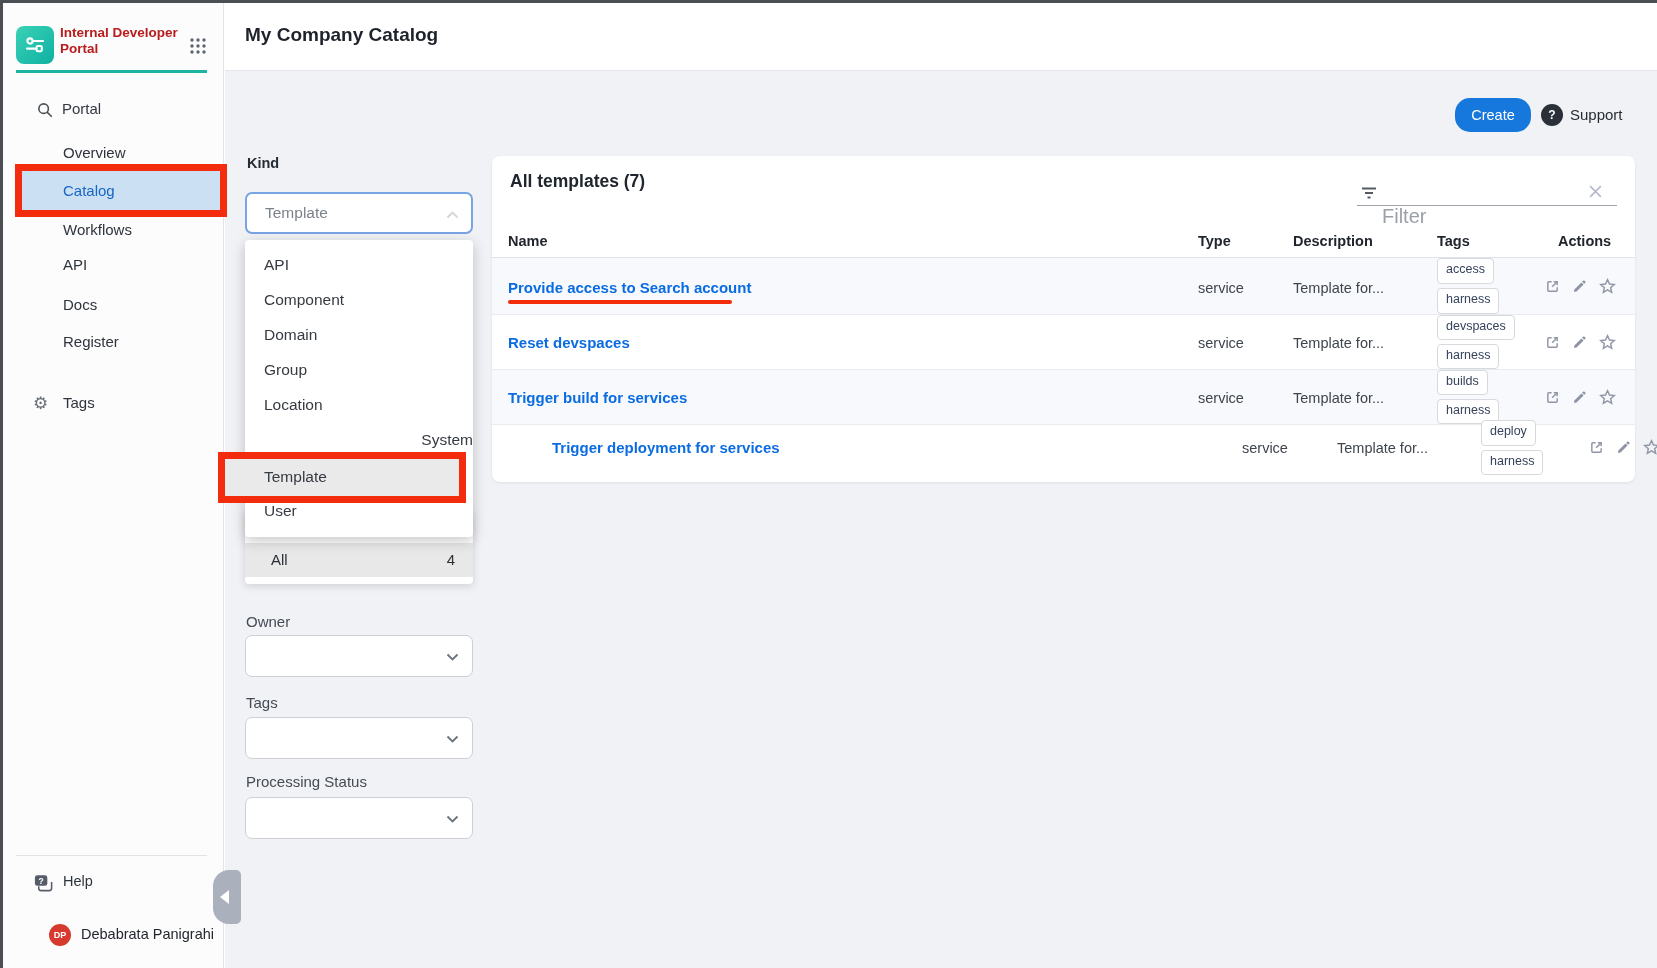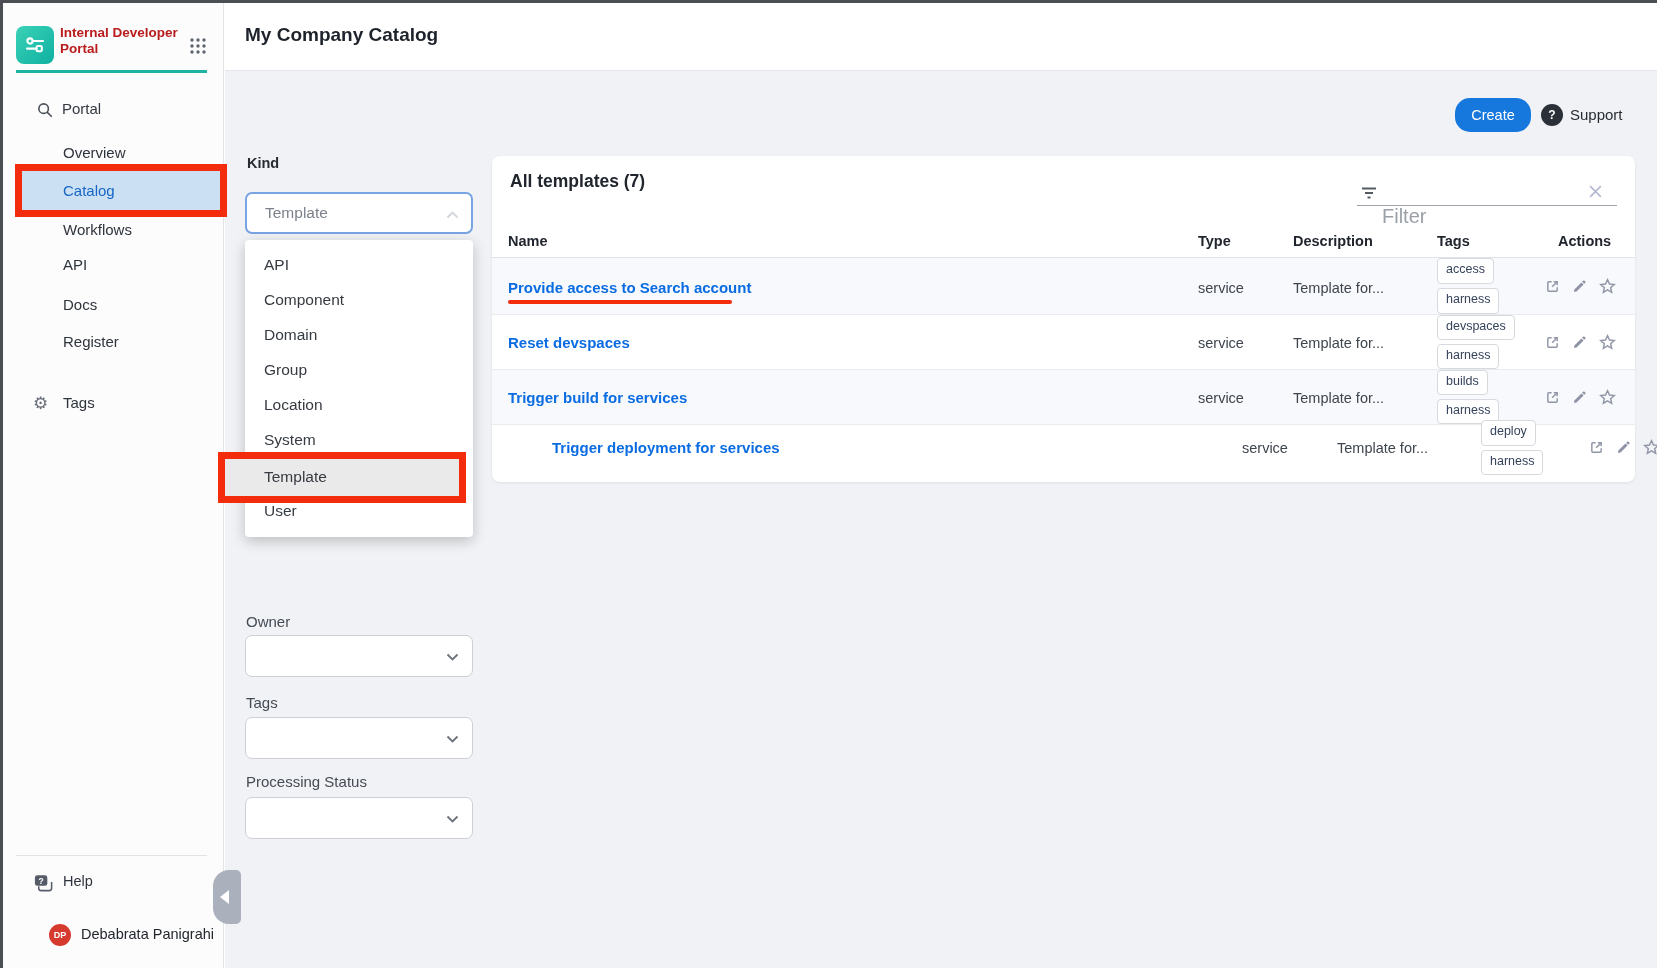--- a/index.html
+++ b/index.html
@@ -198,26 +198,32 @@
         </svg>
     </span>
   </div>
 
   <div class="abs dropdown">
     <div class="dd-item" style="top:13px;">API</div>
     <div class="dd-item" style="top:48px;">Component</div>
     <div class="dd-item" style="top:83px;">Domain</div>
     <div class="dd-item" style="top:118px;">Group</div>
     <div class="dd-item" style="top:153px;">Location</div>
-    <div class="dd-item" style="top:188px;">System</div>
+    <div class="dd-item" style="top:188px;text-align:right;">System</div>
     <div class="dd-item" style="top:259px;">User</div>
   </div>
   <div class="abs annot tpl-annot"></div>
   <div class="abs tpl-label">Template</div>
 
+  <div class="abs all-card">
+    <div class="all-row">
+      <span class="all-label">All</span>
+      <span class="all-count">4</span>
+    </div>
+  </div>
 
   <div class="abs filter-label" style="left:246px; top:613px;">Owner</div>
   <div class="abs filter-select" style="left:245px; top:635px;">
     <span>
       <svg width="13" height="8" viewBox="0 0 13 8">
           <polyline points="1.5,1.5 6.5,6.5 11.5,1.5" fill="none" stroke="#6d737c" stroke-width="1.8"></polyline>
         </svg>
     </span>
   </div>
 

